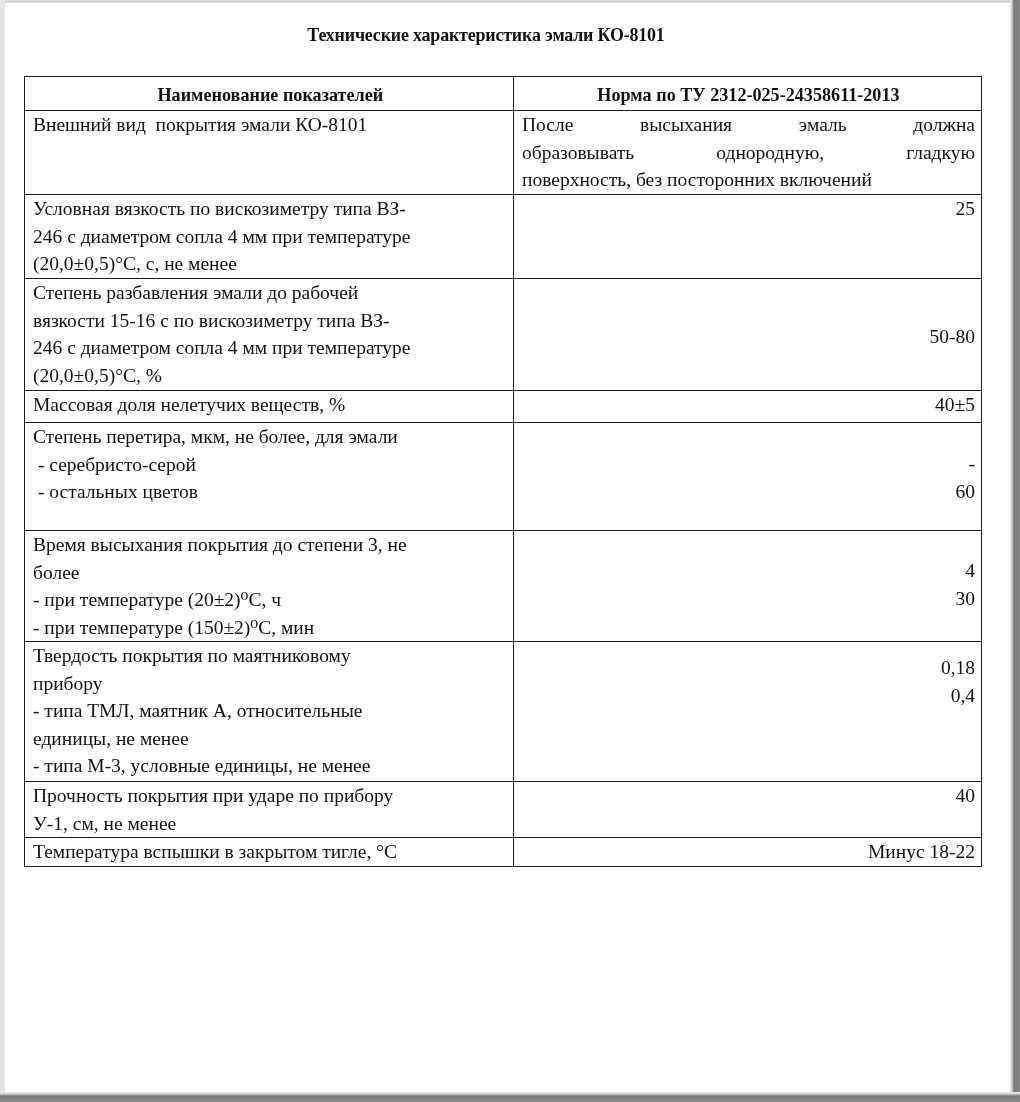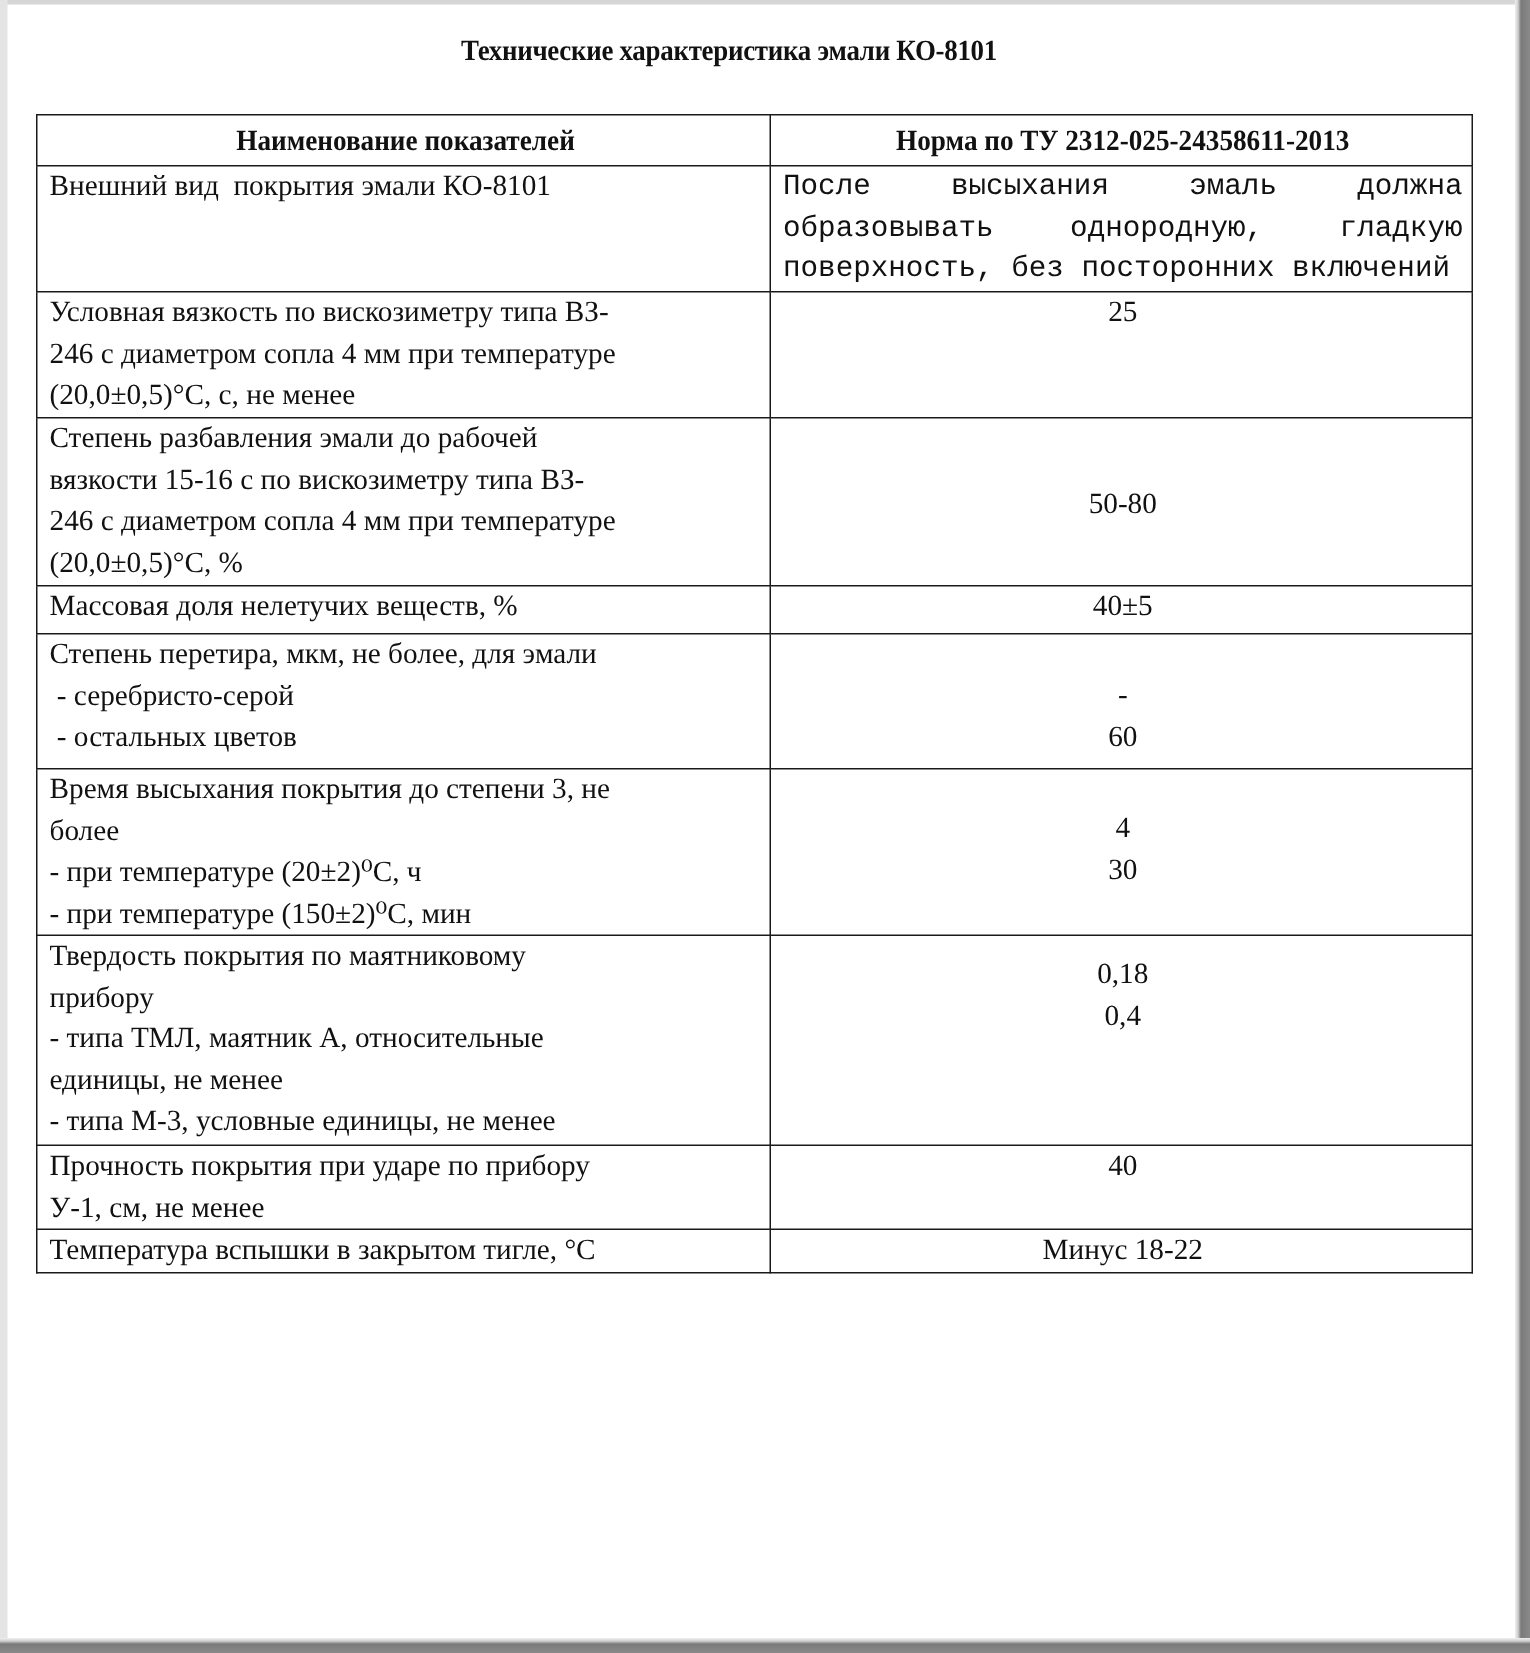--- a/index.html
+++ b/index.html
@@ -31,23 +31,23 @@
   table.spec td, table.spec th {
     border: 1.6px solid #1a1a1a; padding: 0 6px 0 8px; vertical-align: top;
   }
   table.spec col.c1 { width: 489px; }
   table.spec col.c2 { width: 468px; }
   th {
     font-weight: bold; font-size: 19.5px; text-align: center; vertical-align: middle !important;
     height: 31px; padding-top: 2px !important;
   }
   th .narrow { display: inline-block; transform: scaleX(0.93); }
-  td.val { text-align: center; vertical-align: middle; font-family: Liberation Serif, serif; }
+  td.val { text-align: right; vertical-align: middle; font-family: Liberation Serif, serif; }
   td.val.top { vertical-align: top; }
-  td.justify { text-align: justify; text-align-last: justify; padding-right: 8px; font-family: Liberation Mono, monospace; }
+  td.justify { text-align: justify; text-align-last: justify; padding-right: 8px; }
   td.justify span { display: block; }
   td.justify span.last { text-align-last: left; }
   .line { display: block; white-space: pre; }
 </style>
 </head>
 <body>
 
 <div class="frame-top"></div>
 <div class="frame-left"></div>
 <div class="frame-right"></div>
@@ -104,21 +104,21 @@
 
     <tr style="height:32px">
       <td>
         <span class="line">Массовая доля нелетучих веществ, %</span>
       </td>
       <td class="val top">
         <span class="line">40±5</span>
       </td>
     </tr>
 
-    <tr style="height:90px">
+    <tr style="height:108px">
       <td>
         <span class="line">Степень перетира, мкм, не более, для эмали</span>
         <span class="line"> - серебристо-серой</span>
         <span class="line"> - остальных цветов</span>
       </td>
       <td class="val top" style="padding-top:27px">
         <span class="line">-</span>
         <span class="line">60</span>
       </td>
     </tr>

